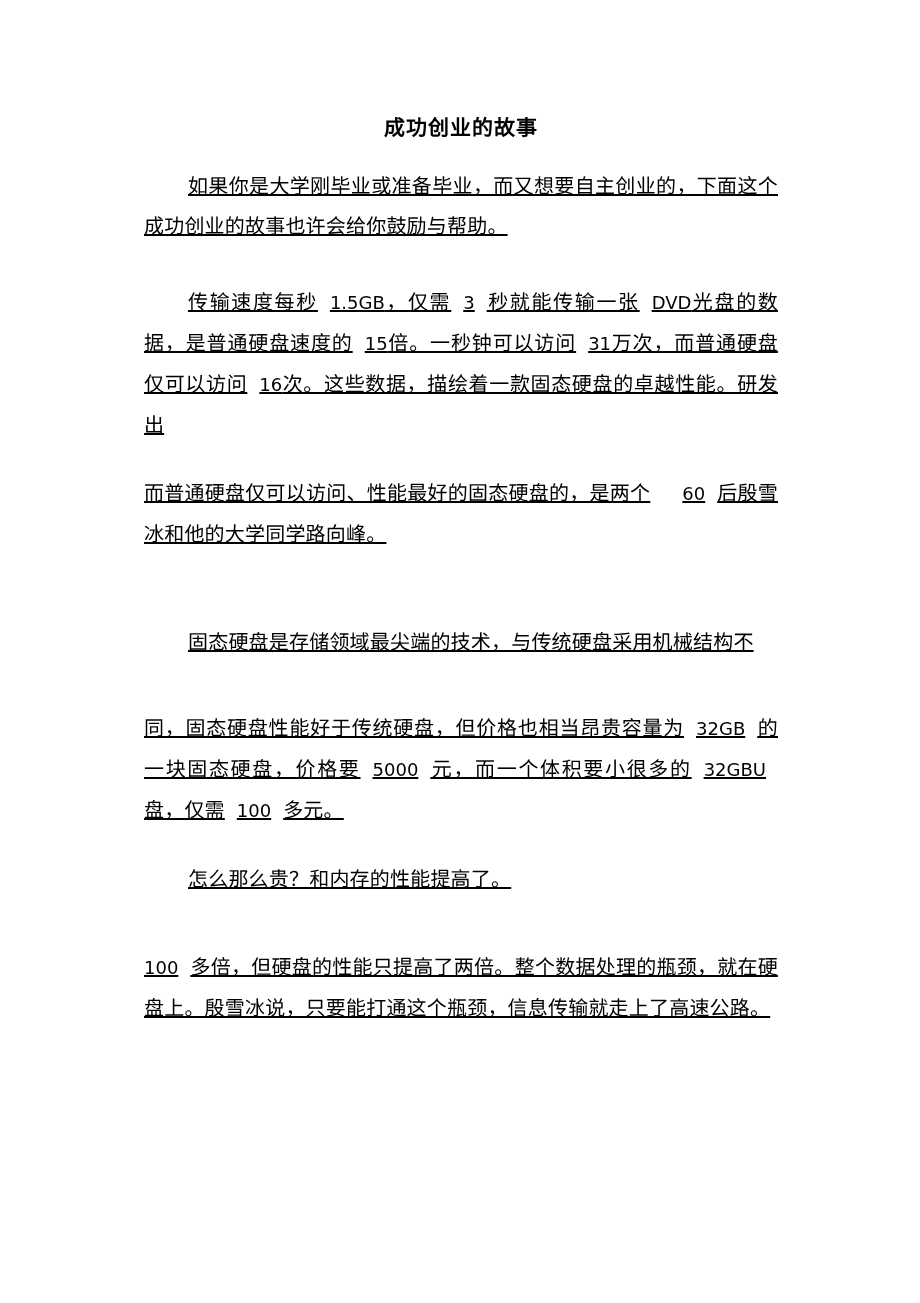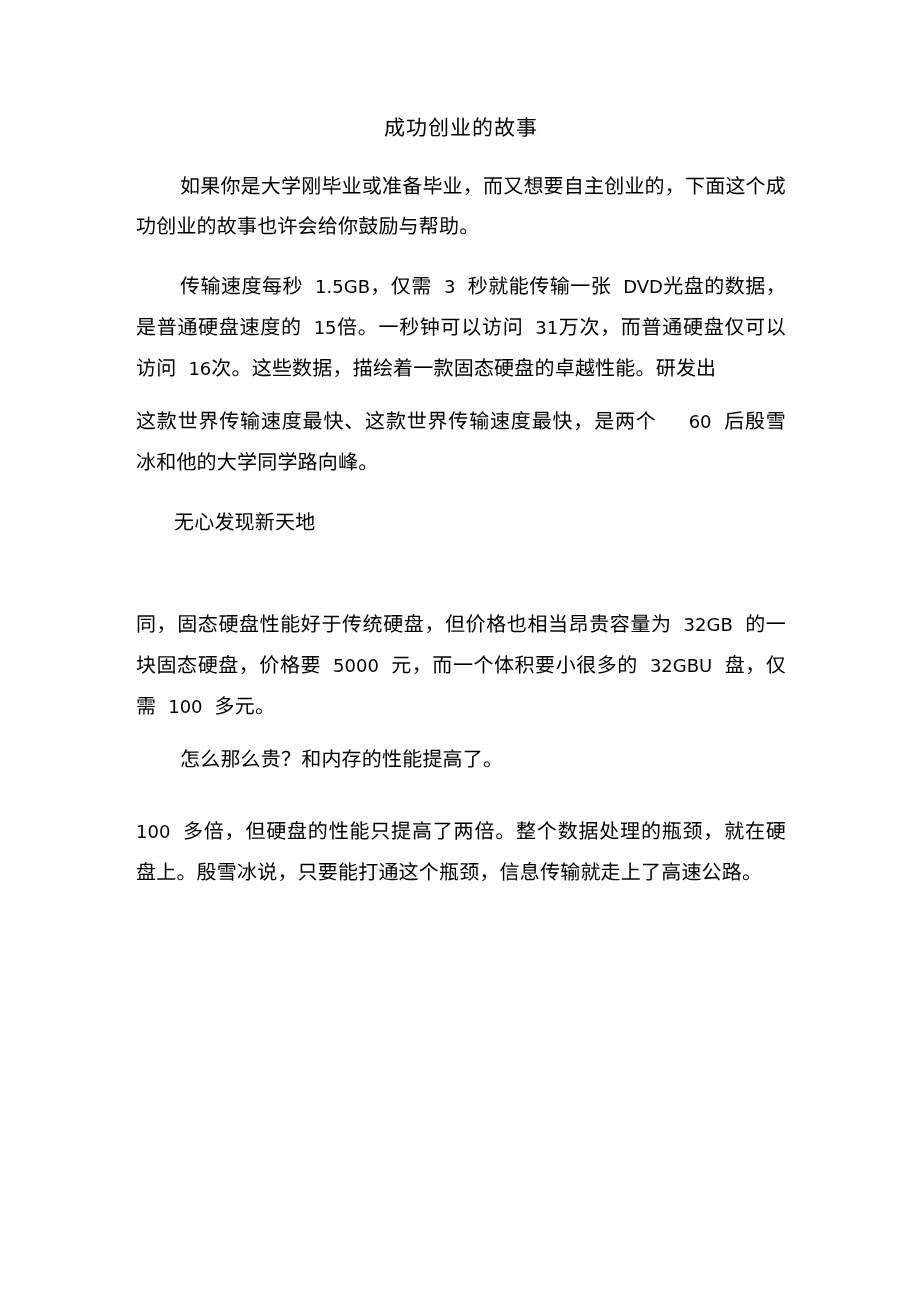--- a/index.html
+++ b/index.html
@@ -30,34 +30,35 @@
     position: absolute;
     left: 136px;
     top: 108px;
     width: 650px;
   }
 
   .doc-title {
     text-align: center;
     font-size: 21px;
     line-height: 40px;
-    font-weight: 400;
+    font-weight: 700;
     letter-spacing: 1px;
     font-family: "DejaVu Serif", "Liberation Serif", serif;
     margin: 0 0 18px 0;
   }
 
   .para {
     font-size: 20px;
     line-height: 40px;
     text-align: justify;
     text-justify: inter-ideograph;
-    margin: 0;
+    margin: 8px;
     letter-spacing: 0.2px;
     word-break: break-all;
+    text-decoration: underline;
   }
 
   .para.indent2 { text-indent: 2.2em; }
   .para.indent1 { text-indent: 0.9em; }
   .para.noindent { text-indent: 0; }
 
   .gap-sm { height: 12px; }
   .gap-md { height: 20px; }
   .gap-lg { height: 30px; }
 
@@ -89,31 +90,31 @@
     <h1 class="doc-title">成功创业的故事</h1>
 
     <p class="para indent2"><span>如果你是大学刚毕业或准备毕业，而又想要自主创业的，下面这个成功创业的故事也许会给你鼓励与帮助。</span></p>
 
     <div class="gap-md"></div>
 
     <p class="para indent2"><span>传输速度每秒</span><span class="wsp-sm"></span><span class="lat">1.5GB</span><span>，仅需</span><span class="wsp-sm"></span><span class="lat">3</span><span class="wsp-sm"></span><span>秒就能传输一张</span><span class="wsp-sm"></span><span class="lat">DVD</span><span>光盘的数据，是普通硬盘速度的</span><span class="wsp-sm"></span><span class="lat">15</span><span>倍。一秒钟可以访问</span><span class="wsp-sm"></span><span class="lat">31</span><span>万次，而普通硬盘仅可以访问</span><span class="wsp-sm"></span><span class="lat">16</span><span>次。这些数据，描绘着一款固态硬盘的卓越性能。研发出</span></p>
 
     <div class="gap-sm"></div>
 
-    <p class="para noindent"><span>这款世界传输速度最快、这款世界传输速度最快，是两个</span><span class="wsp"></span><span class="lat">60</span><span class="wsp-sm"></span><span>后殷雪冰和他的大学同学路向峰。</span></p>
+    <p class="para noindent"><span>而普通硬盘仅可以访问、性能最好的固态硬盘的，是两个</span><span class="wsp"></span><span class="lat">60</span><span class="wsp-sm"></span><span>后殷雪冰和他的大学同学路向峰。</span></p>
 
     <div class="gap-md"></div>
 
-    <p class="heading-sub">无心发现新天地</p>
 
     <div class="gap-sm"></div>
 
 
     <div class="gap-md"></div>
 
+    <p class="para indent2"><span>固态硬盘是存储领域最尖端的技术，与传统硬盘采用机械结构不</span></p>
 
     <div class="gap-lg"></div>
 
     <p class="para noindent"><span>同，固态硬盘性能好于传统硬盘，但价格也相当昂贵容量为</span><span class="wsp-sm"></span><span class="lat">32GB</span><span class="wsp-sm"></span><span>的一块固态硬盘，价格要</span><span class="wsp-sm"></span><span class="lat">5000</span><span class="wsp-sm"></span><span>元，而一个体积要小很多的</span><span class="wsp-sm"></span><span class="lat">32GBU</span><span class="wsp-sm"></span><span>盘，仅需</span><span class="wsp-sm"></span><span class="lat">100</span><span class="wsp-sm"></span><span>多元。</span></p>
 
     <div class="gap-sm"></div>
 
     <p class="para indent2"><span>怎么那么贵？和内存的性能提高了。</span></p>
 
     <div class="gap-sm"></div>

